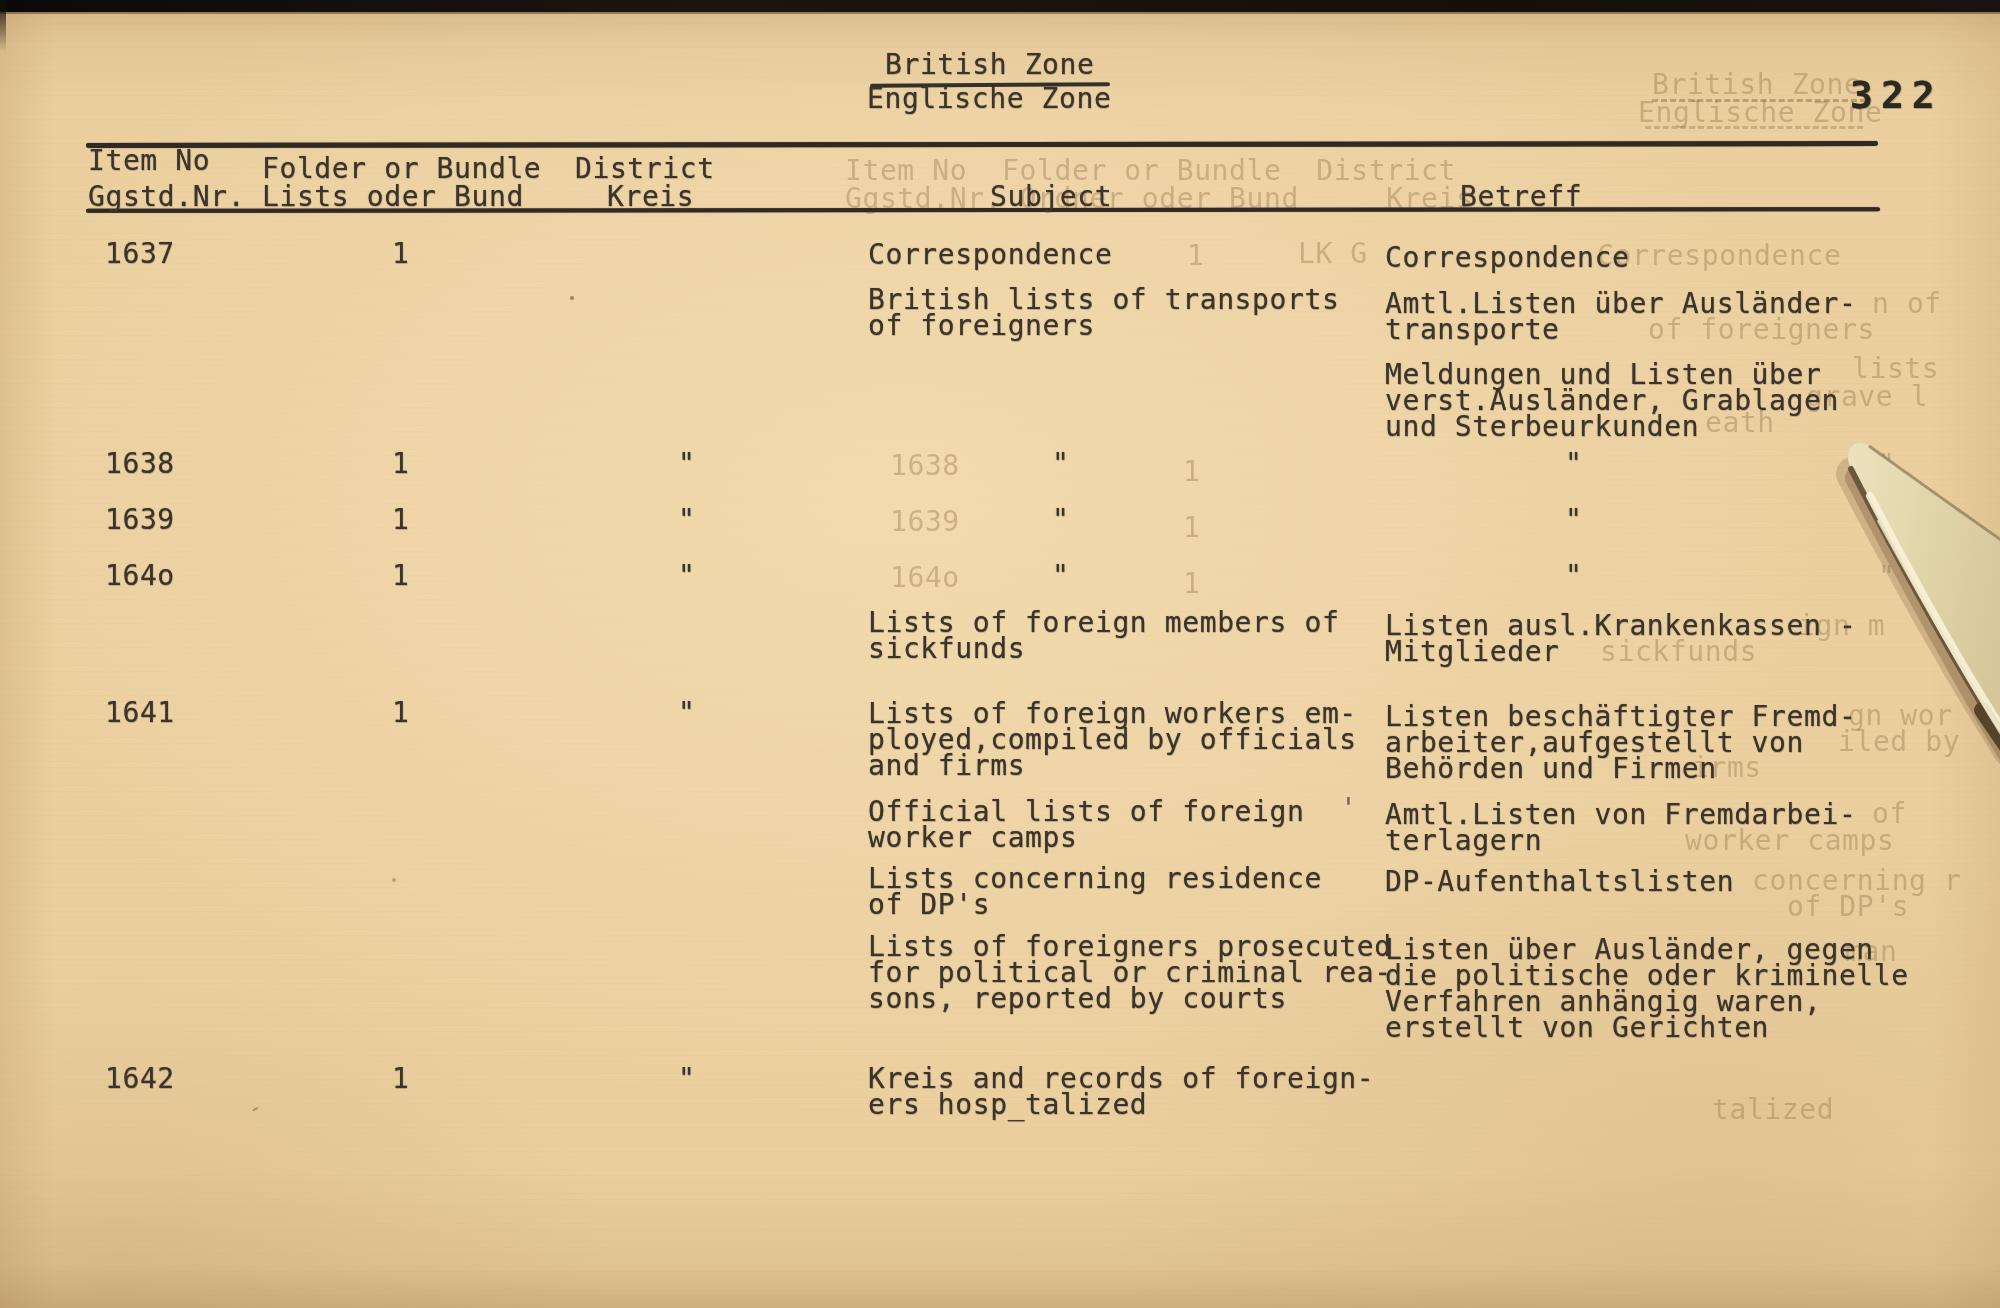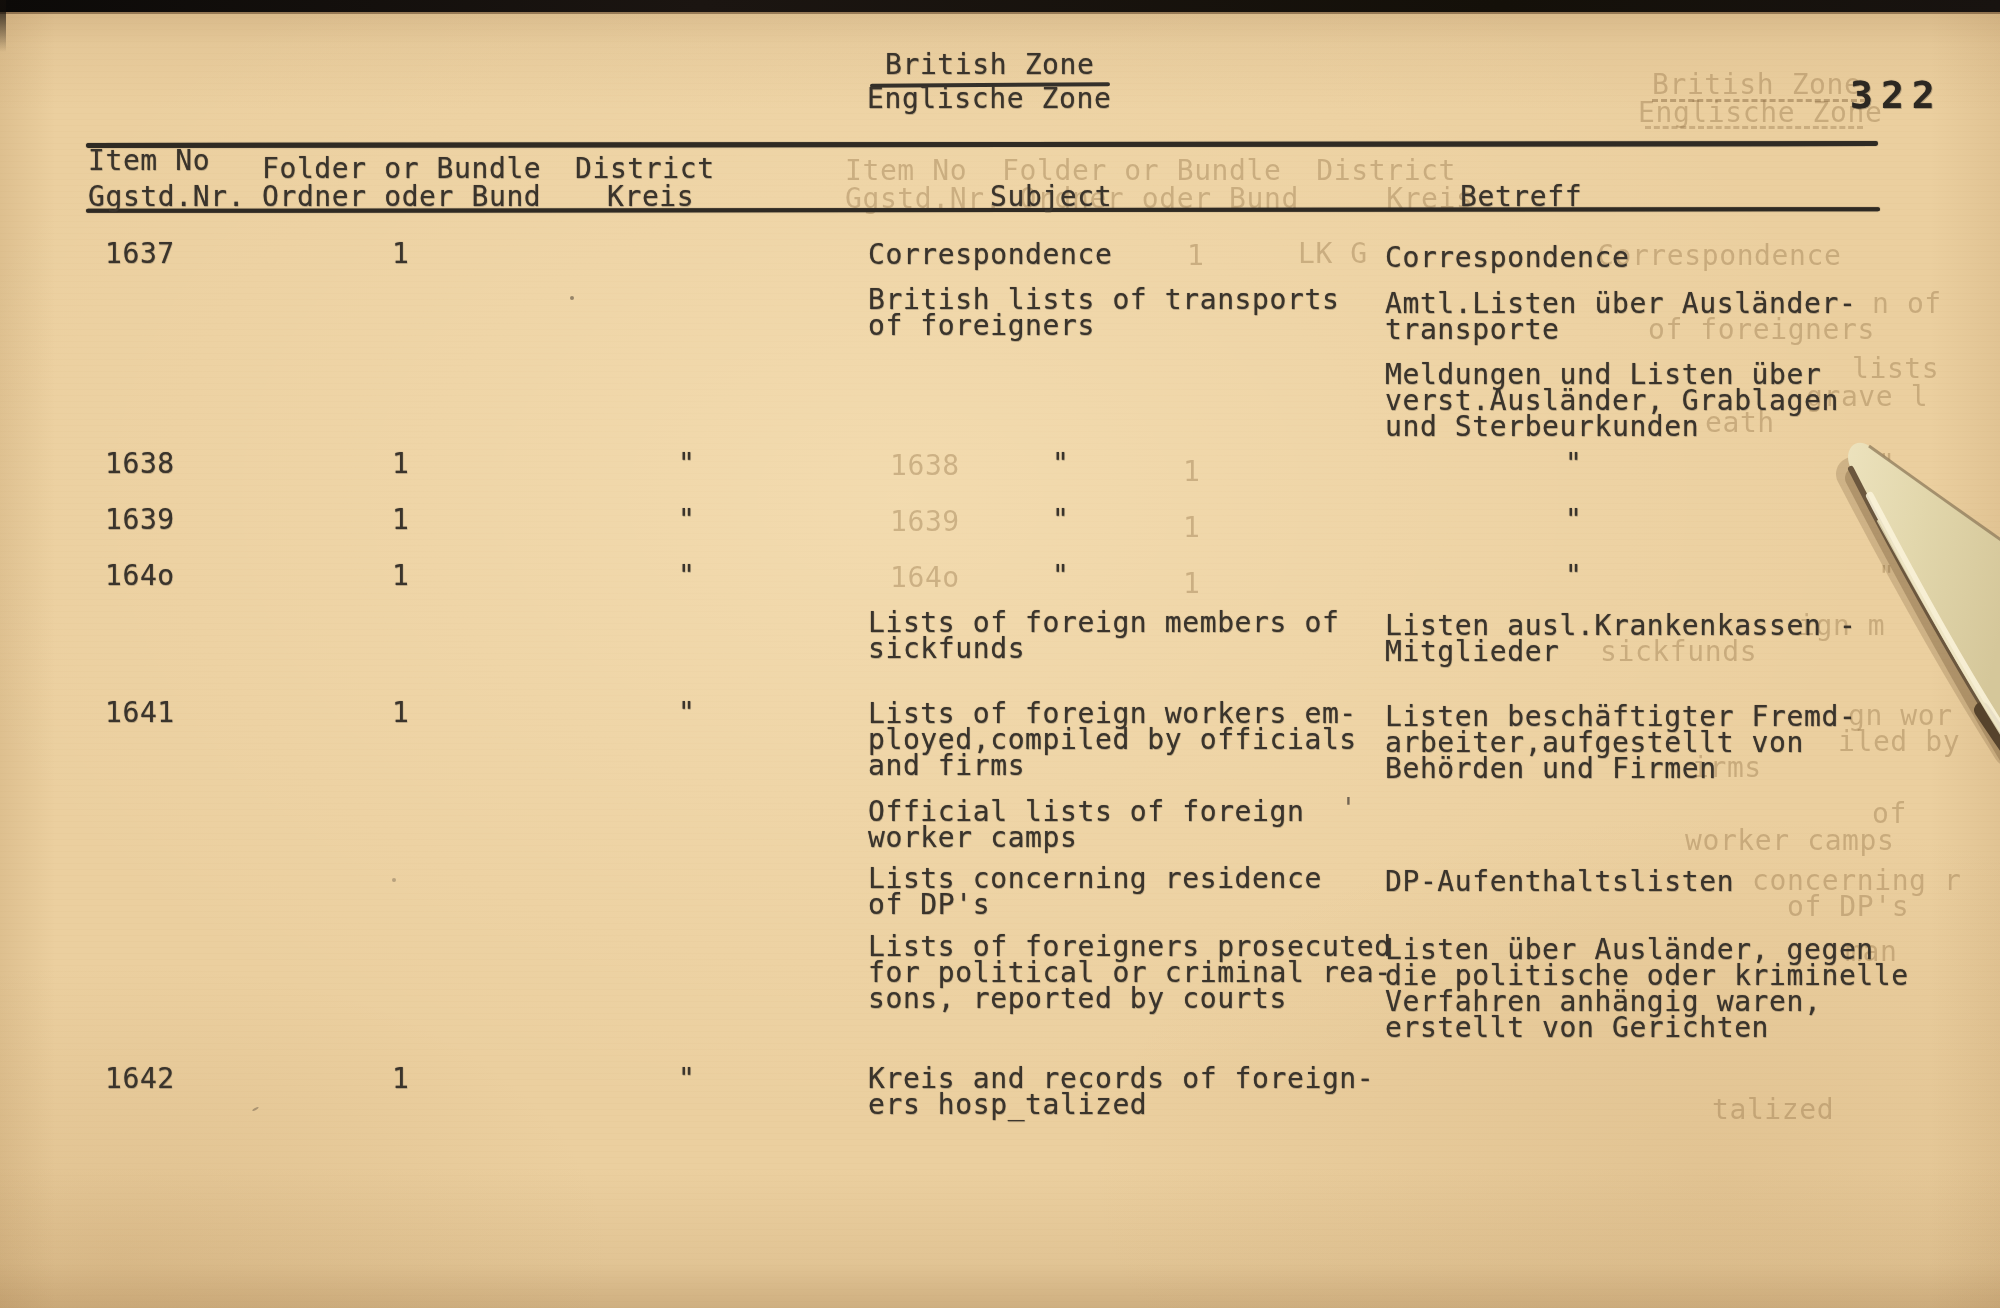--- a/index.html
+++ b/index.html
@@ -87,21 +87,21 @@
   <div class="title-underline" style="left:870px;top:83px;width:240px;height:4px"></div>
   <div class="t" style="left:867px;top:86px">Englische Zone</div>
   <div class="page-num" style="left:1850px;top:82px">322</div>
 
   <div class="rule" style="left:86px;top:142px;width:1792px;height:5px;transform:rotate(-.06deg)"></div>
   <div class="rule" style="left:86px;top:208px;width:1794px;height:4px;transform:rotate(-.05deg)"></div>
 
   <span class="t" style="left:88px;top:148px">Item No</span>
   <span class="t" style="left:88px;top:184px">Ggstd.Nr.</span>
   <span class="t" style="left:262px;top:156px">Folder or Bundle</span>
-  <span class="t" style="left:262px;top:184px">Ordner oder Bund</span>
+  <span class="t" style="left:262px;top:184px">Lists oder Bund</span>
   <span class="t" style="left:575px;top:156px">District</span>
   <span class="t" style="left:607px;top:184px">Kreis</span>
   <span class="t" style="left:990px;top:184px">Subject</span>
   <span class="t" style="left:1460px;top:184px">Betreff</span>
 
   <span class="t" style="left:105px;top:241px">1637</span>
   <span class="t" style="left:392px;top:241px">1</span>
   <div class="t" style="left:868px;top:242px">Correspondence</div>
   <div class="t" style="left:868px;top:287px">British lists of transports
 of foreigners</div>
@@ -143,20 +143,22 @@
   <div class="t" style="left:868px;top:799px">Official lists of foreign
 worker camps</div>
   <div class="t" style="left:868px;top:866px">Lists concerning residence
 of DP's</div>
   <div class="t" style="left:868px;top:934px">Lists of foreigners prosecuted
 for political or criminal rea-
 sons, reported by courts</div>
   <div class="t" style="left:1385px;top:704px">Listen beschäftigter Fremd-
 arbeiter,aufgestellt von
 Behörden und Firmen</div>
+  <div class="t" style="left:1385px;top:802px">Amtl.Listen von Fremdarbei-
+terlagern</div>
   <div class="t" style="left:1385px;top:869px">DP-Aufenthaltslisten</div>
   <div class="t" style="left:1385px;top:937px">Listen über Ausländer, gegen
 die politische oder kriminelle
 Verfahren anhängig waren,
 erstellt von Gerichten</div>
 
   <span class="t" style="left:105px;top:1066px">1642</span>
   <span class="t" style="left:392px;top:1066px">1</span>
   <span class="t" style="left:678px;top:1066px">"</span>
   <div class="t" style="left:868px;top:1066px">Kreis and records of foreign-

